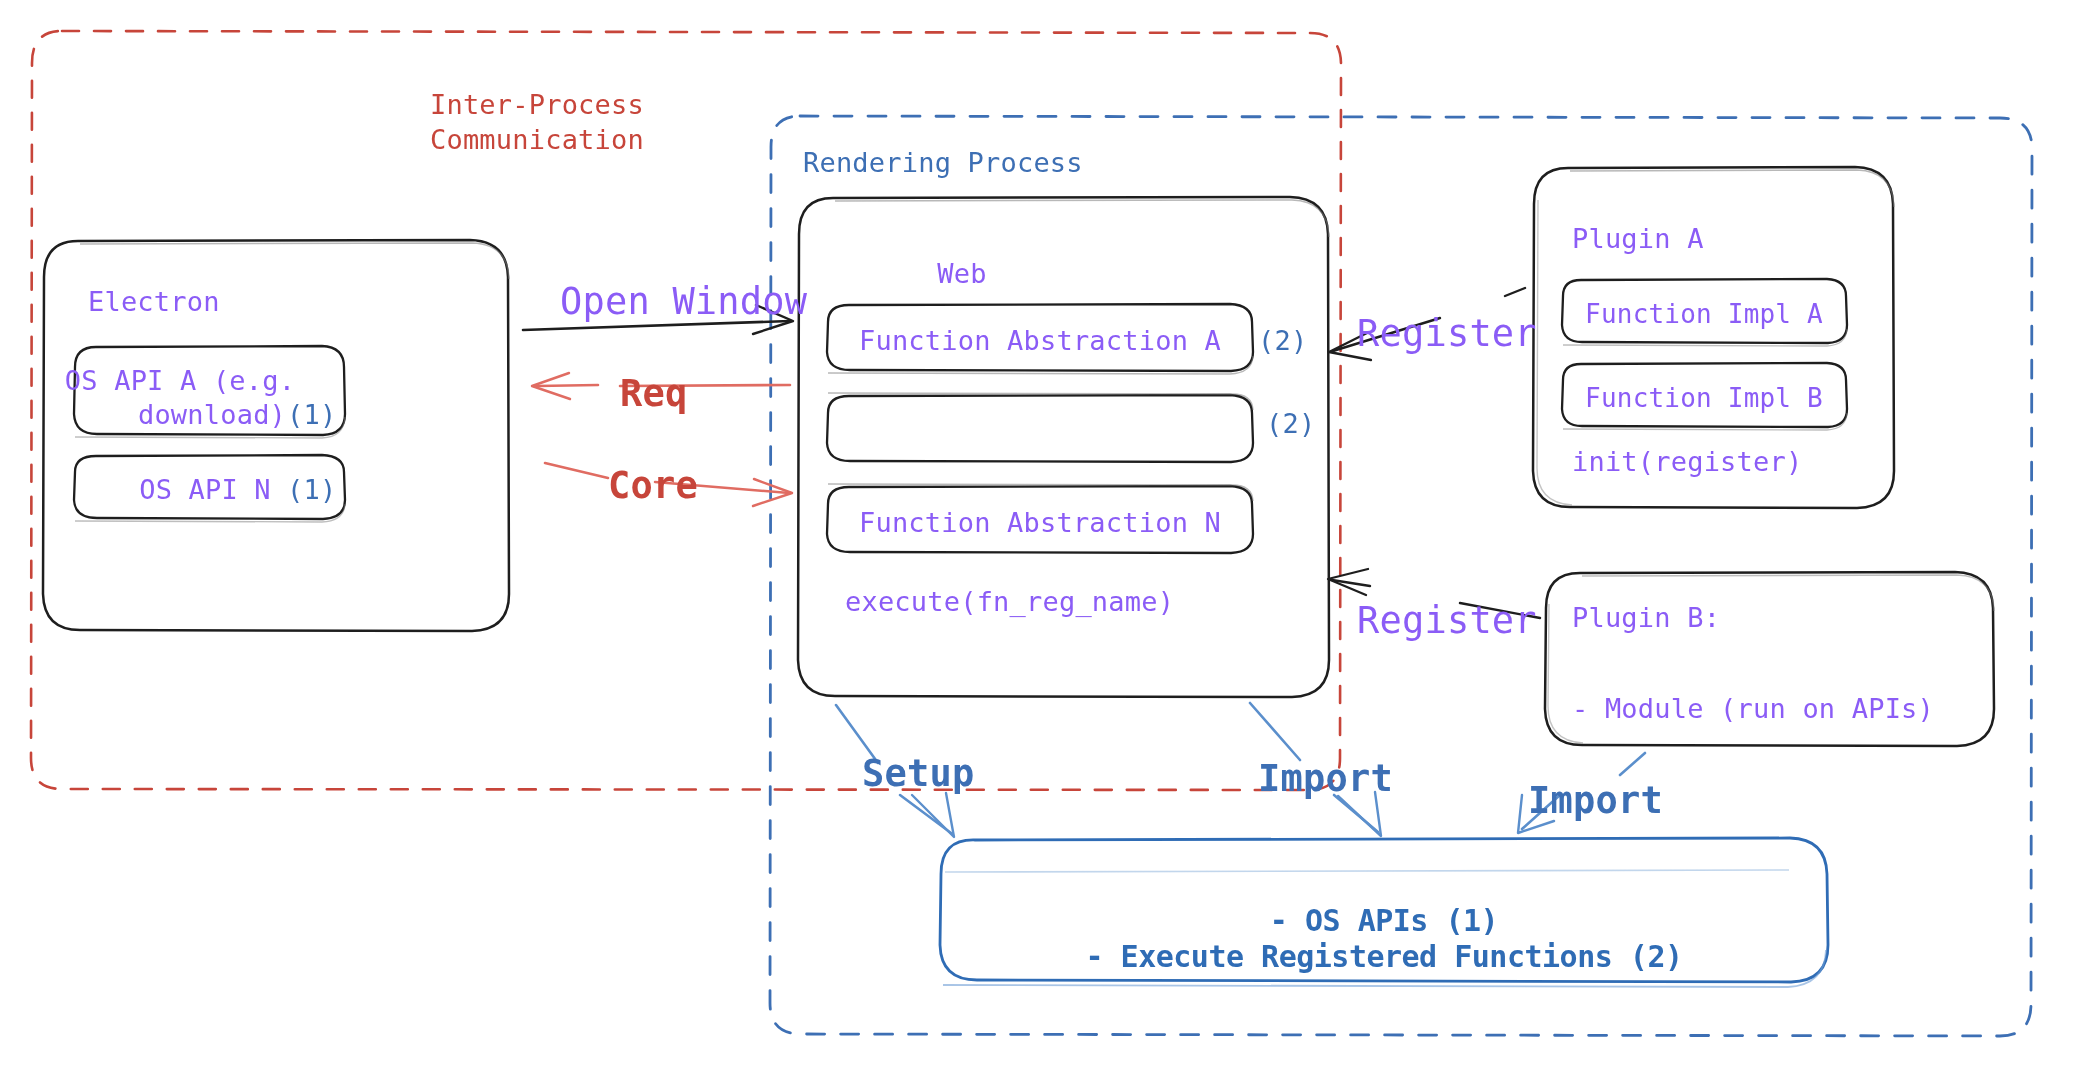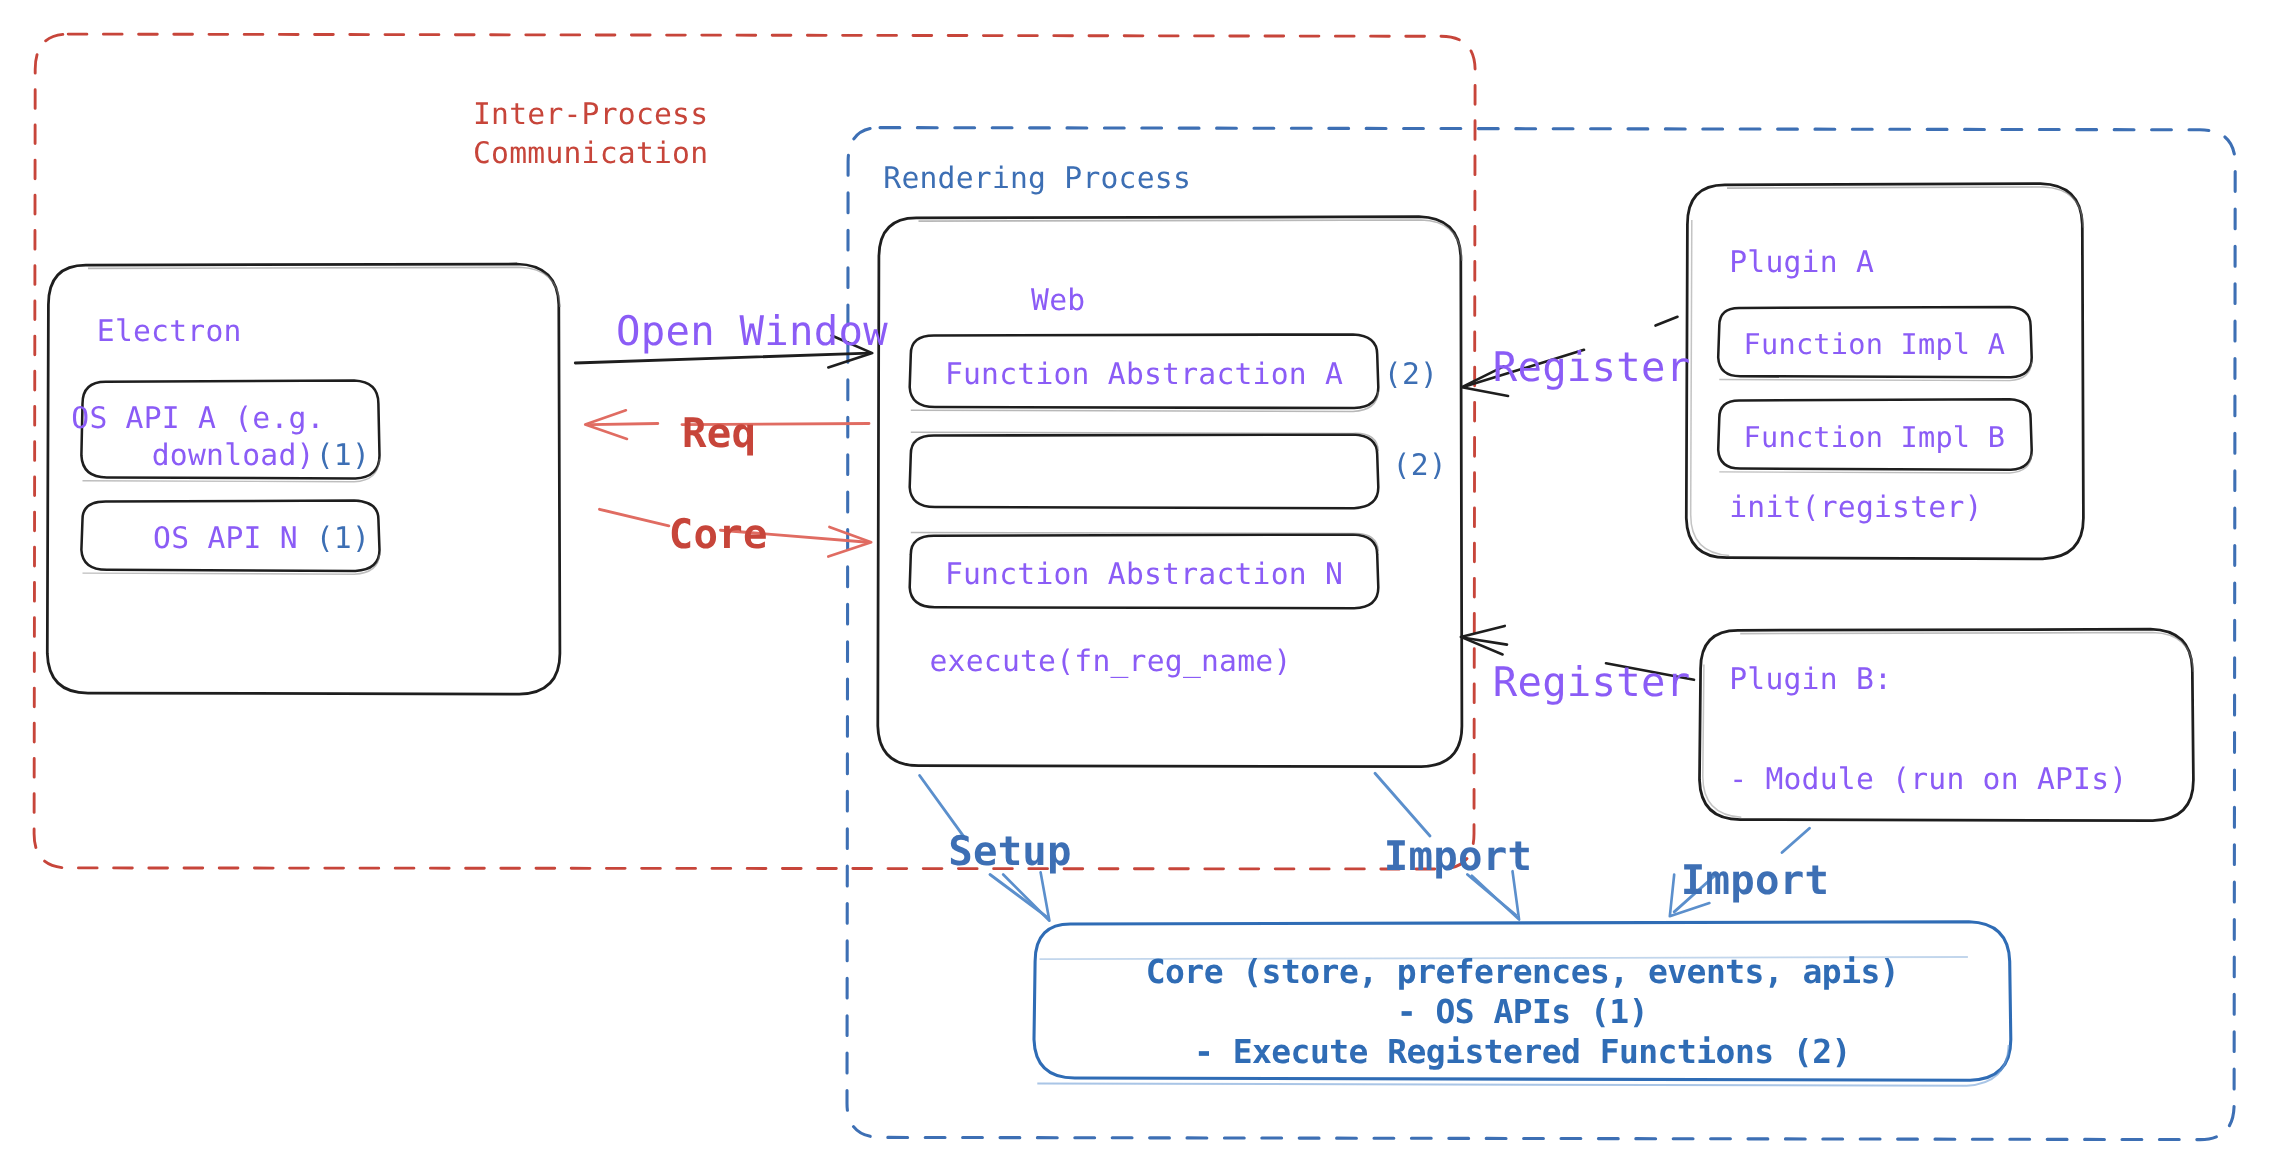--- a/index.html
+++ b/index.html
@@ -192,21 +192,20 @@
   <div class="lbl t-box" style="left:845px; top:585px;">execute(fn_reg_name)</div>
 
   <div class="lbl t-title" style="left:1572px; top:222px;">Plugin A</div>
   <div class="lbl center t-small" style="left:1704px; top:298px;">Function Impl A</div>
   <div class="lbl center t-small" style="left:1704px; top:382px;">Function Impl B</div>
   <div class="lbl t-title" style="left:1572px; top:445px;">init(register)</div>
 
   <div class="lbl t-title" style="left:1572px; top:601px;">Plugin B:</div>
   <div class="lbl t-title" style="left:1572px; top:692px;">- Module (run on APIs)</div>
 
-  <div class="lbl center core t-core" style="left:1384px; top:866px;">Core (store, preferences, events, apis)</div>
   <div class="lbl center core t-core" style="left:1384px; top:902px;">- OS APIs (1)</div>
   <div class="lbl center core t-core" style="left:1384px; top:938px;">- Execute Registered Functions (2)</div>
 
   <div class="lbl t-edge" style="left:560px; top:278px;">Open Window</div>
   <div class="lbl red t-edge" style="left:620px; top:370px; font-weight:bold;">Req</div>
   <div class="lbl red t-edge" style="left:608px; top:462px; font-weight:bold;">Core</div>
   <div class="lbl t-edge" style="left:1357px; top:310px;">Register</div>
   <div class="lbl t-edge" style="left:1357px; top:597px;">Register</div>
   <div class="lbl blue t-edge" style="left:862px; top:750px; font-weight:bold;">Setup</div>
   <div class="lbl blue t-edge" style="left:1258px; top:755px; font-weight:bold;">Import</div>

